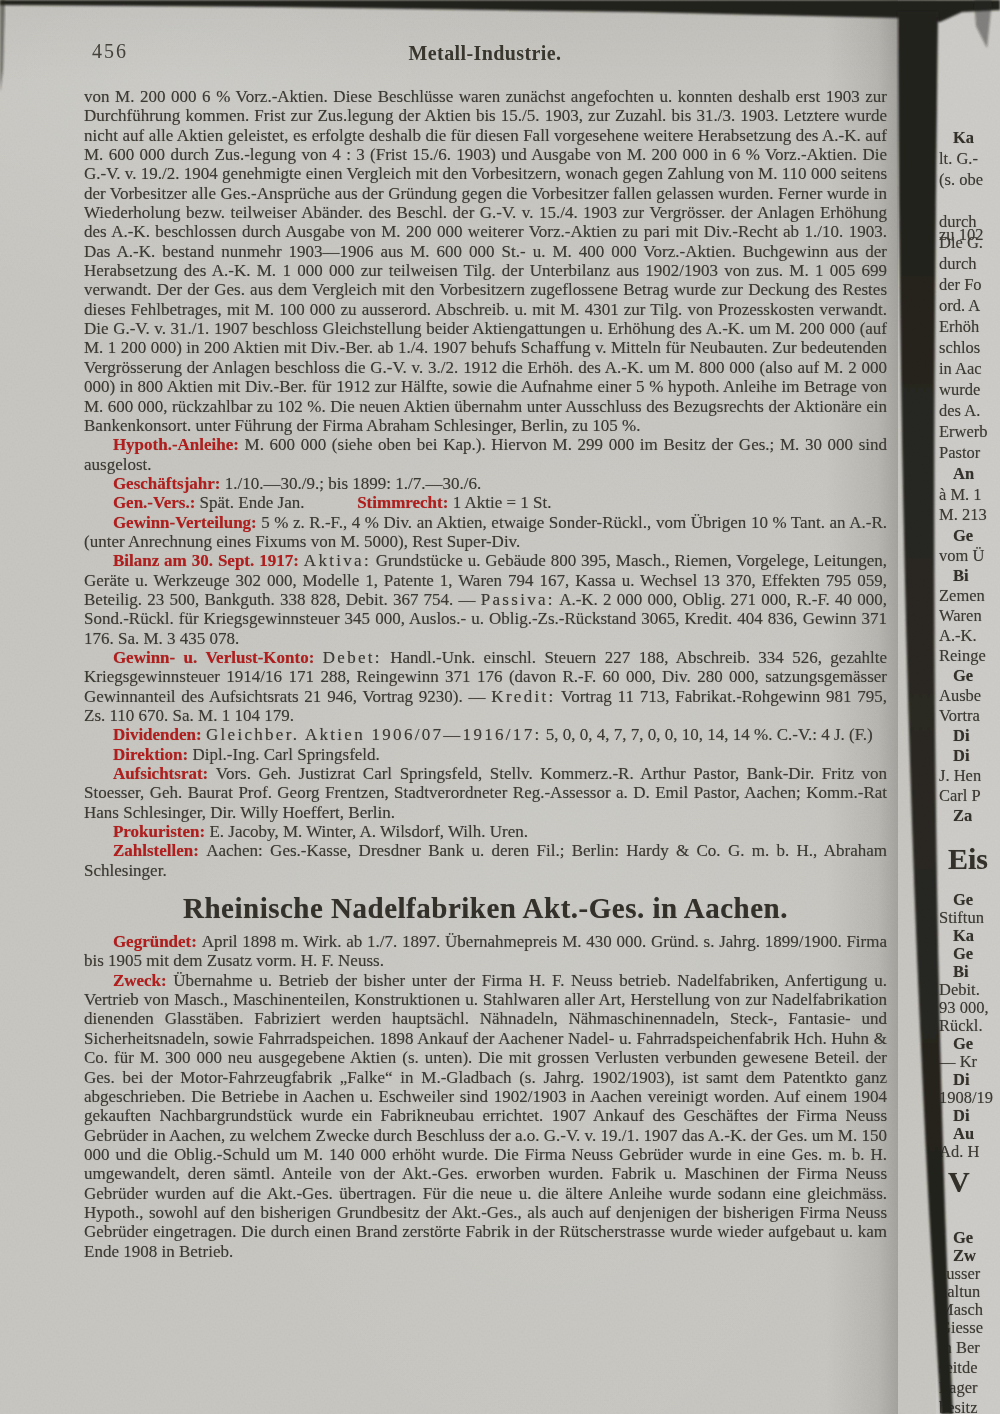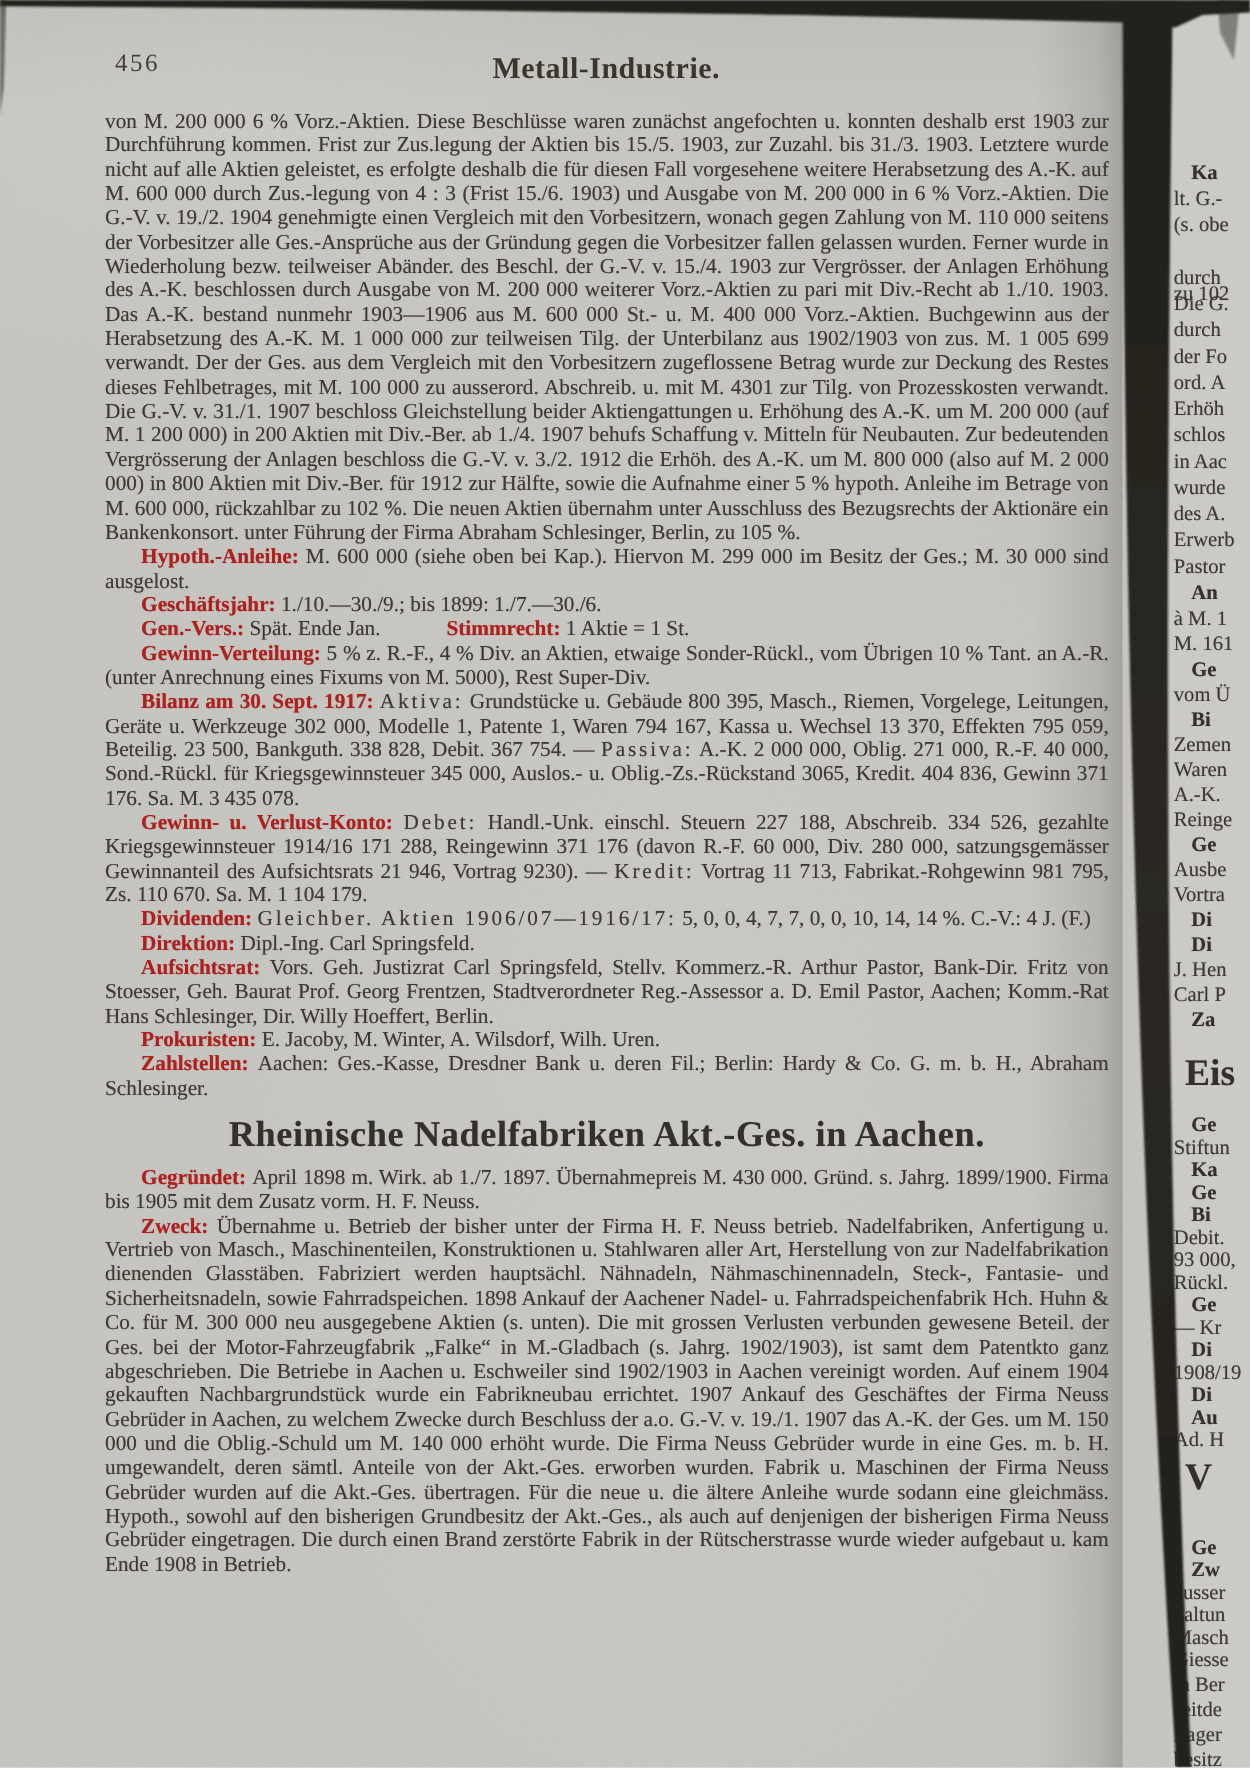--- a/index.html
+++ b/index.html
@@ -17,21 +17,21 @@
       linear-gradient(180deg, rgba(0,0,0,0.035), transparent 6%);
   }
   .sliver-bg{position:absolute;left:936px;top:0;width:64px;height:1414px;background:#cfceca;}
   .gutter-shadow{
     position:absolute;left:826px;top:0;width:72px;height:1414px;
     background:linear-gradient(to right, rgba(40,38,33,0) 0%, rgba(40,38,33,0.10) 72%, rgba(40,38,33,0.22) 100%);
   }
   .header-pagenum{position:absolute;left:92px;top:40px;font-size:20px;letter-spacing:2px;color:#45423b;}
   .header-title{
     position:absolute;left:85px;top:42px;width:800px;text-align:center;
-    font-weight:bold;font-size:24px;letter-spacing:0.4px;color:#3a372f;
+    font-weight:bold;font-size:20px;letter-spacing:0.4px;color:#3a372f;
   }
   .text-column{
     position:absolute;left:84px;top:87px;width:803px;
     font-size:17px;line-height:19.35px;text-align:justify;
     text-shadow:0 0 0.7px rgba(62,59,52,0.5);
   }
   .para{margin:0;text-indent:1.7em;}
   .para.no-indent{text-indent:0;}
   .seg-bold{font-weight:bold;color:#b91c1c;}
   .seg-spaced{letter-spacing:2.3px;}
@@ -91,21 +91,21 @@
     <span class="sliver-line" style="top: 296px;">ord. A</span>
     <span class="sliver-line" style="top: 317px;">Erhöh</span>
     <span class="sliver-line" style="top: 338px;">schlos</span>
     <span class="sliver-line" style="top: 359px;">in Aac</span>
     <span class="sliver-line" style="top: 380px;">wurde</span>
     <span class="sliver-line" style="top: 401px;">des A.</span>
     <span class="sliver-line" style="top: 422px;">Erwerb</span>
     <span class="sliver-line" style="top: 443px;">Pastor</span>
     <span class="sliver-line b ind" style="top: 464px;">An</span>
     <span class="sliver-line" style="top: 485px;">à M. 1</span>
-    <span class="sliver-line" style="top: 505px;">M. 161</span>
+    <span class="sliver-line" style="top: 505px;">M. 213</span>
     <span class="sliver-line b ind" style="top: 526px;">Ge</span>
     <span class="sliver-line" style="top: 546px;">vom Ü</span>
     <span class="sliver-line b ind" style="top: 566px;">Bi</span>
     <span class="sliver-line" style="top: 586px;">Zemen</span>
     <span class="sliver-line" style="top: 606px;">Waren</span>
     <span class="sliver-line" style="top: 626px;">A.-K.</span>
     <span class="sliver-line" style="top: 646px;">Reinge</span>
     <span class="sliver-line b ind" style="top: 666px;">Ge</span>
     <span class="sliver-line" style="top: 686px;">Ausbe</span>
     <span class="sliver-line" style="top: 706px;">Vortra</span>

